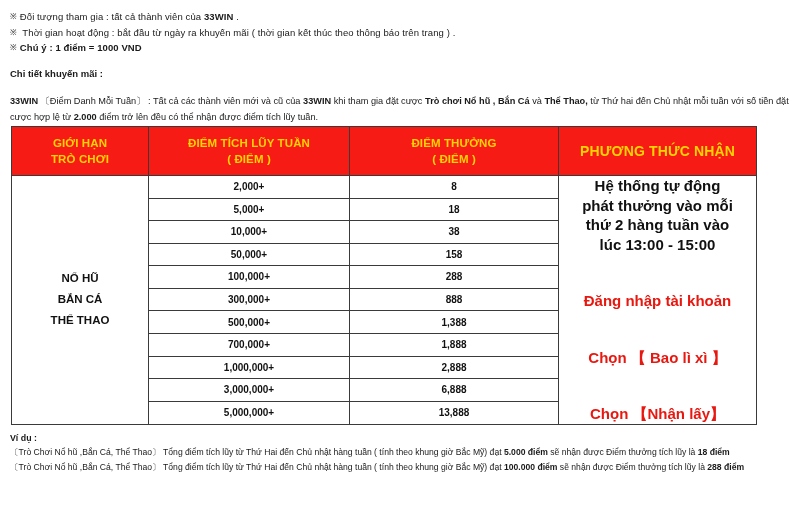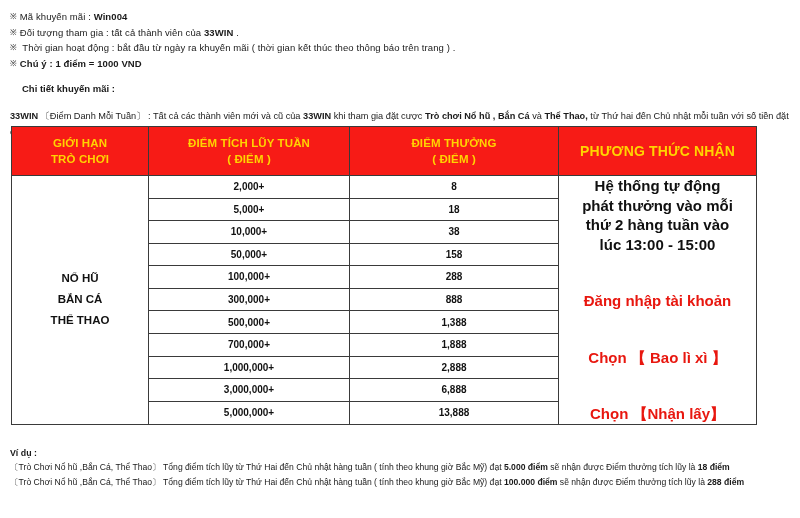--- a/index.html
+++ b/index.html
@@ -34,21 +34,21 @@
   }
   .star {
     font-size: 8px;
     vertical-align: 1px;
     margin-right: 3px;
   }
   .b { font-weight: bold; }
 
   
   .detail-title {
-    padding: 11px 10px 0 22px;
+    padding: 11px 10px 0 10px;
     font-size: 9.5px;
     font-weight: bold;
     line-height: 14px;
   }
   .detail-body {
     padding: 12px 8px 0 10px;
     font-size: 9.2px;
     line-height: 16px;
     text-align: left;
   }
@@ -113,43 +113,40 @@
   }
   .methodcell .red {
     color: #e8170f;
     margin-top: 37px;
   }
 
   
   .examples {
     position: absolute;
     left: 10px;
-    top: 447px;
+    top: 432px;
     width: 782px;
   }
   .ex-title {
     font-size: 8.8px;
     font-weight: bold;
     line-height: 13px;
   }
   .ex-para {
     font-size: 8.6px;
     line-height: 14.5px;
     text-align: left;
   }
 </style>
 </head>
 <body>
 
 <div class="page">
 
   <div class="intro">
-    <div class="intro-line">
-      <span class="star">※</span><span>Mã khuyến mãi : </span><span class="b">Win004</span><span></span>
-    </div>
     <div class="intro-line">
       <span class="star">※</span><span>Đối tượng tham gia : tất cả thành viên của </span><span class="b">33WIN</span><span> .</span>
     </div>
     <div class="intro-line">
       <span class="star">※</span><span> Thời gian hoạt động  : bắt đầu từ ngày ra khuyến mãi  ( thời gian kết thúc theo thông báo trên trang  ) .</span><span class="b"></span><span></span>
     </div>
     <div class="intro-line">
       <span class="star">※</span><span></span><span class="b">Chú ý : 1 điểm = 1000 VND</span><span></span>
     </div>
   </div>

